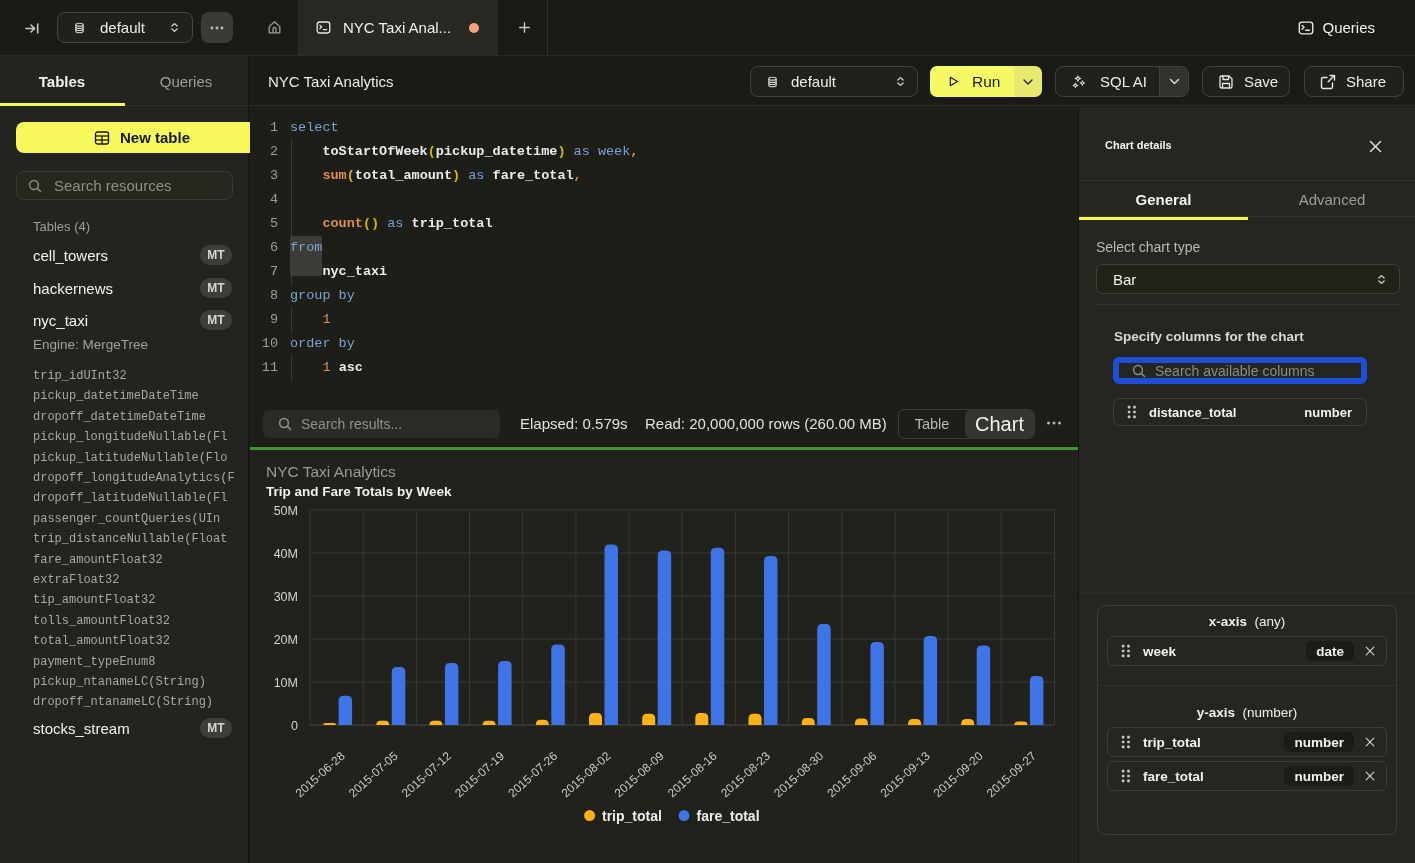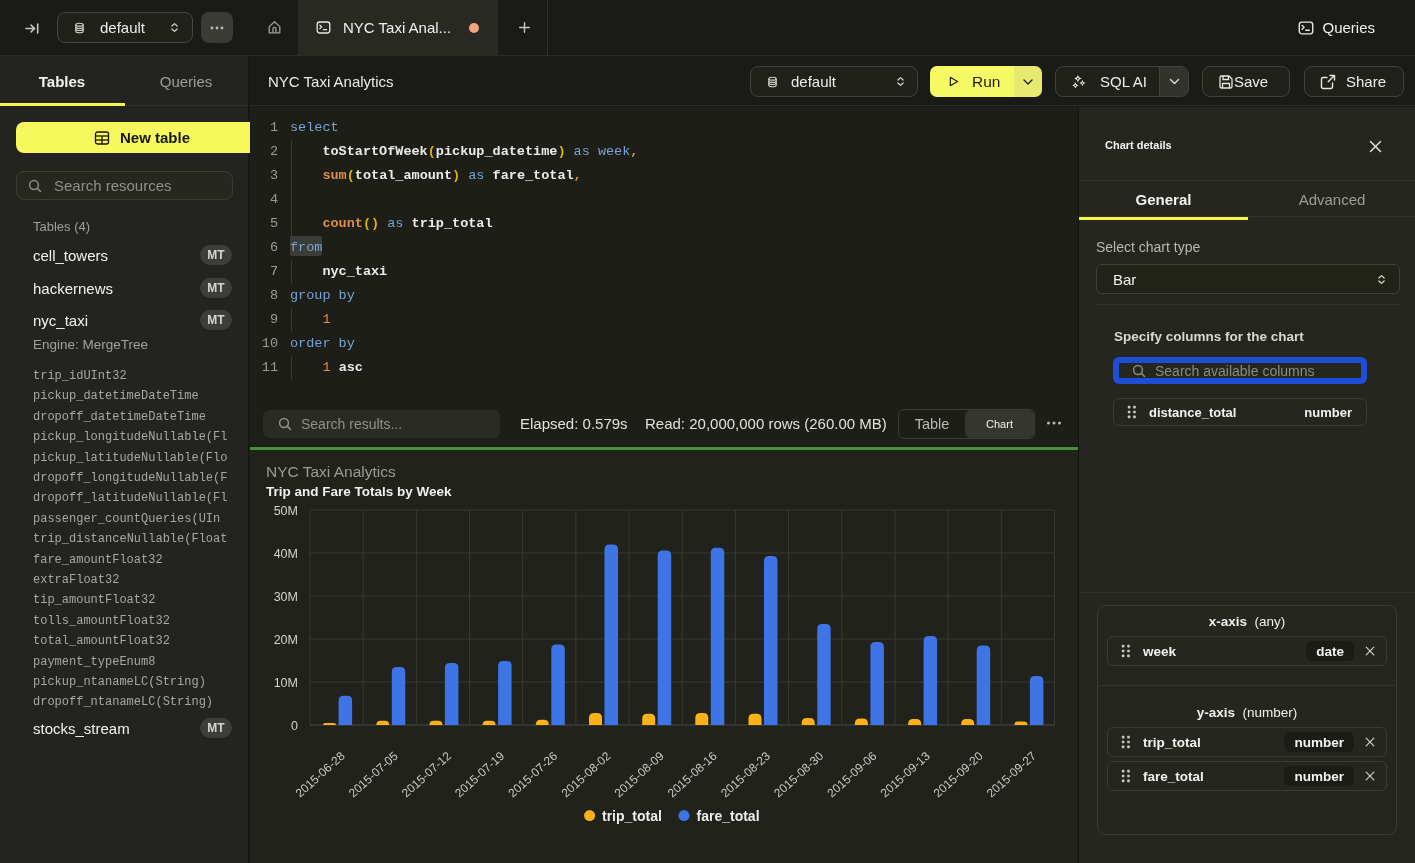--- a/index.html
+++ b/index.html
@@ -66,21 +66,21 @@
     display:flex; align-items:center; }
 
   
   #editor { position:absolute; left:250px; top:107px; width:828px; height:293px;
     background:#1d1e18; font-family:"Liberation Mono", monospace; font-size:13.5px; }
   .eline { position:absolute; height:24px; line-height:24px; white-space:pre; }
   .lnum { position:absolute; width:28px; text-align:right; color:#9b9c96;
     height:24px; line-height:24px; font-size:13.5px; }
   .kw { color:#76a3d3; } .fn { color:#df8e4d; font-weight:700; } .pa { color:#d9b600; font-weight:700; }
   .id { color:#ebebe8; font-weight:700; } .num { color:#df8e4d; }
-  .sel { background:#3c3d38; border-radius:2px; display:inline-block; height:20px; line-height:24px; vertical-align:top; }
+  .sel { background:#3c3d38; border-radius:2px; display:inline-block; height:40px; line-height:24px; vertical-align:top; }
 
   
   #results-bar { position:absolute; left:250px; top:400px; width:828px; height:46px;
     background:#1d1e18; }
   #res-search { position:absolute; left:13px; top:10px; width:237px; height:28px;
     background:#2a2b24; border-radius:6px; display:flex; align-items:center; gap:9px;
     padding-left:15px; color:#90918b; font-size:14px; }
   #greenline { position:absolute; left:250px; top:447px; width:828px; height:3px;
     background:#4a8f3a; }
 
@@ -185,21 +185,21 @@
   <div class="side-item" style="top:254px">
       <span>nyc_taxi</span>
       <span class="mt">MT</span>
     </div>
   <div class="engine" style="top:281px">Engine: MergeTree</div>
   <div class="col-row" style="top:313px"><span>trip_id</span><span>UInt32</span></div>
   <div class="col-row" style="top:333px"><span>pickup_datetime</span><span>DateTime</span></div>
   <div class="col-row" style="top:354px"><span>dropoff_datetime</span><span>DateTime</span></div>
   <div class="col-row" style="top:374px"><span>pickup_longitude</span><span>Nullable(Fl</span></div>
   <div class="col-row" style="top:395px"><span>pickup_latitude</span><span>Nullable(Flo</span></div>
-  <div class="col-row" style="top:415px"><span>dropoff_longitude</span><span>Nullable(F</span></div>
+  <div class="col-row" style="top:415px"><span>dropoff_longitude</span><span>Analytics(F</span></div>
   <div class="col-row" style="top:435px"><span>dropoff_latitude</span><span>Nullable(Fl</span></div>
   <div class="col-row" style="top:456px"><span>passenger_count</span><span>Queries(UIn</span></div>
   <div class="col-row" style="top:476px"><span>trip_distance</span><span>Nullable(Float</span></div>
   <div class="col-row" style="top:497px"><span>fare_amount</span><span>Float32</span></div>
   <div class="col-row" style="top:517px"><span>extra</span><span>Float32</span></div>
   <div class="col-row" style="top:537px"><span>tip_amount</span><span>Float32</span></div>
   <div class="col-row" style="top:558px"><span>tolls_amount</span><span>Float32</span></div>
   <div class="col-row" style="top:578px"><span>total_amount</span><span>Float32</span></div>
   <div class="col-row" style="top:599px"><span>payment_type</span><span>Enum8</span></div>
   <div class="col-row" style="top:619px"><span>pickup_ntaname</span><span>LC(String)</span></div>
@@ -251,21 +251,21 @@
           <path d="M1.5 1.5 L5.5 5.5 L9.5 1.5"></path>
         </svg>
     </div>
   </div>
   <div class="hbtn" style="left:952px;width:88px;">
     <svg style="margin-left:15px" width="16" height="16" viewBox="0 0 16 16" fill="none" stroke="#e8e8e4" stroke-width="1.3">
       <path d="M2 3.5 A1.5 1.5 0 0 1 3.5 2 H11 L14 5 V12.5 A1.5 1.5 0 0 1 12.5 14 H3.5 A1.5 1.5 0 0 1 2 12.5 Z"></path>
       <path d="M5 2 V5.5 H10.5 V2"></path>
       <path d="M4.5 14 V9.5 H11.5 V14"></path>
     </svg>
-    <span style="">Save</span>
+    <span style="margin-left:10px">Save</span>
   </div>
   <div class="hbtn" style="left:1054px;width:100px;">
     <svg style="margin-left:15px" width="16" height="16" viewBox="0 0 16 16" fill="none" stroke="#e8e8e4" stroke-width="1.4" stroke-linecap="round" stroke-linejoin="round">
       <path d="M12.5 9 V13 A1.5 1.5 0 0 1 11 14.5 H3 A1.5 1.5 0 0 1 1.5 13 V5 A1.5 1.5 0 0 1 3 3.5 H7"></path>
       <path d="M10 1.5 H14.5 V6"></path>
       <line x1="14.2" y1="1.8" x2="8.2" y2="7.8"></line>
     </svg>
     <span style="margin-left:10px">Share</span>
   </div>
 </div>
@@ -301,21 +301,21 @@
     <svg width="14" height="14" viewBox="0 0 14 14" fill="none" stroke="#90918b" stroke-width="1.5" stroke-linecap="round">
         <circle cx="6" cy="6" r="4.4"></circle>
         <line x1="9.4" y1="9.4" x2="12.5" y2="12.5"></line>
       </svg>
     <span>Search results...</span>
   </div>
   <div style="position:absolute;left:270px;top:0;height:46px;display:flex;align-items:center;color:#e0e1db;font-size:15px;">Elapsed: 0.579s</div>
   <div style="position:absolute;left:395px;top:0;height:46px;display:flex;align-items:center;color:#e0e1db;font-size:15px;">Read: 20,000,000 rows (260.00 MB)</div>
   <div style="position:absolute;left:648px;top:9px;width:137px;height:30px;border:1px solid #3b3c35;border-radius:6px;display:flex;">
     <div style="flex:1;display:flex;align-items:center;justify-content:center;color:#b9bab4;font-size:14.5px;">Table</div>
-    <div style="width:69px;background:#35362f;border-radius:6px;display:flex;align-items:center;justify-content:center;color:#f2f2ef;font-size:11px;">Chart</div>
+    <div style="width:69px;background:#35362f;border-radius:6px;display:flex;align-items:center;justify-content:center;color:#f2f2ef;font-size:20px;">Chart</div>
   </div>
   <div style="position:absolute;left:796px;top:21px;">
       <svg width="16" height="4" viewBox="0 0 16 4" fill="#b9bab4">
         <circle cx="2.5" cy="2" r="1.5"></circle>
         <circle cx="8" cy="2" r="1.5"></circle>
         <circle cx="13.5" cy="2" r="1.5"></circle>
       </svg>
     </div>
 </div>
 <div id="greenline"></div>

